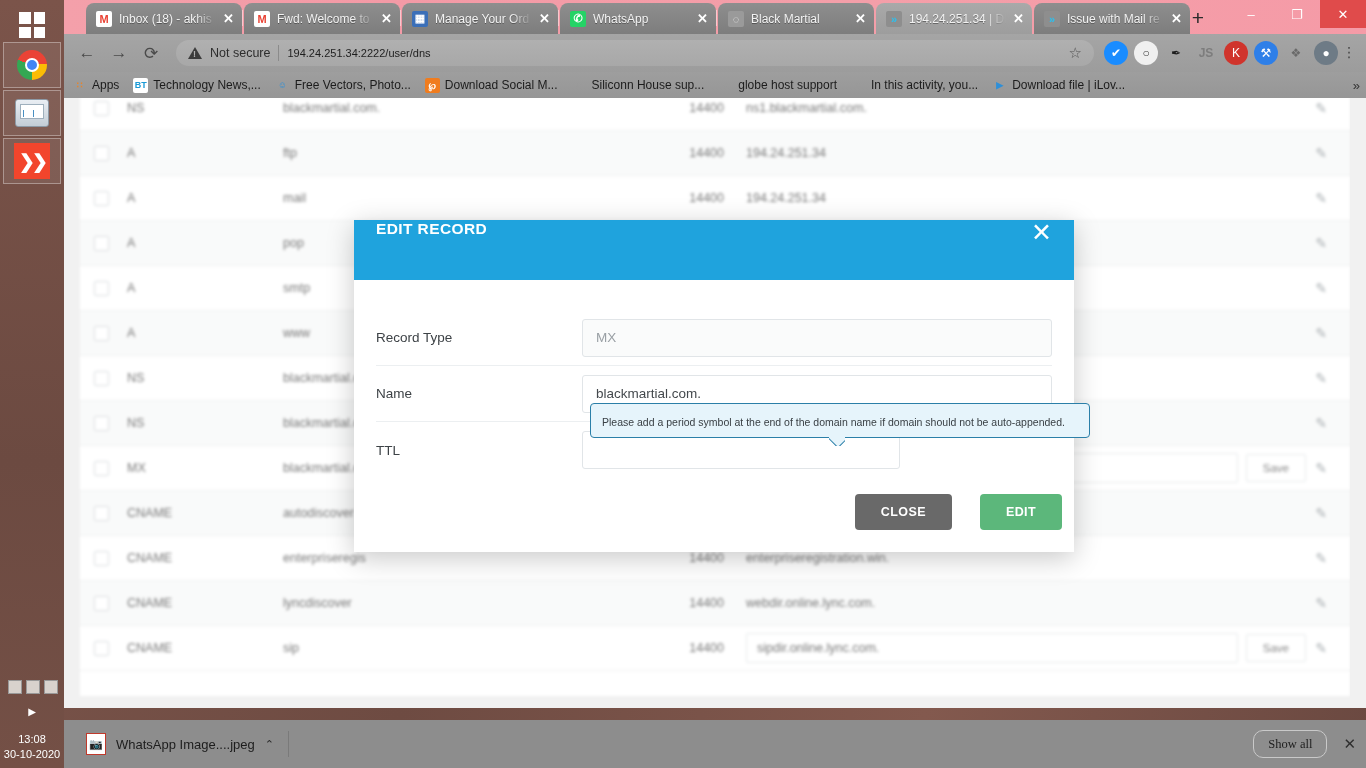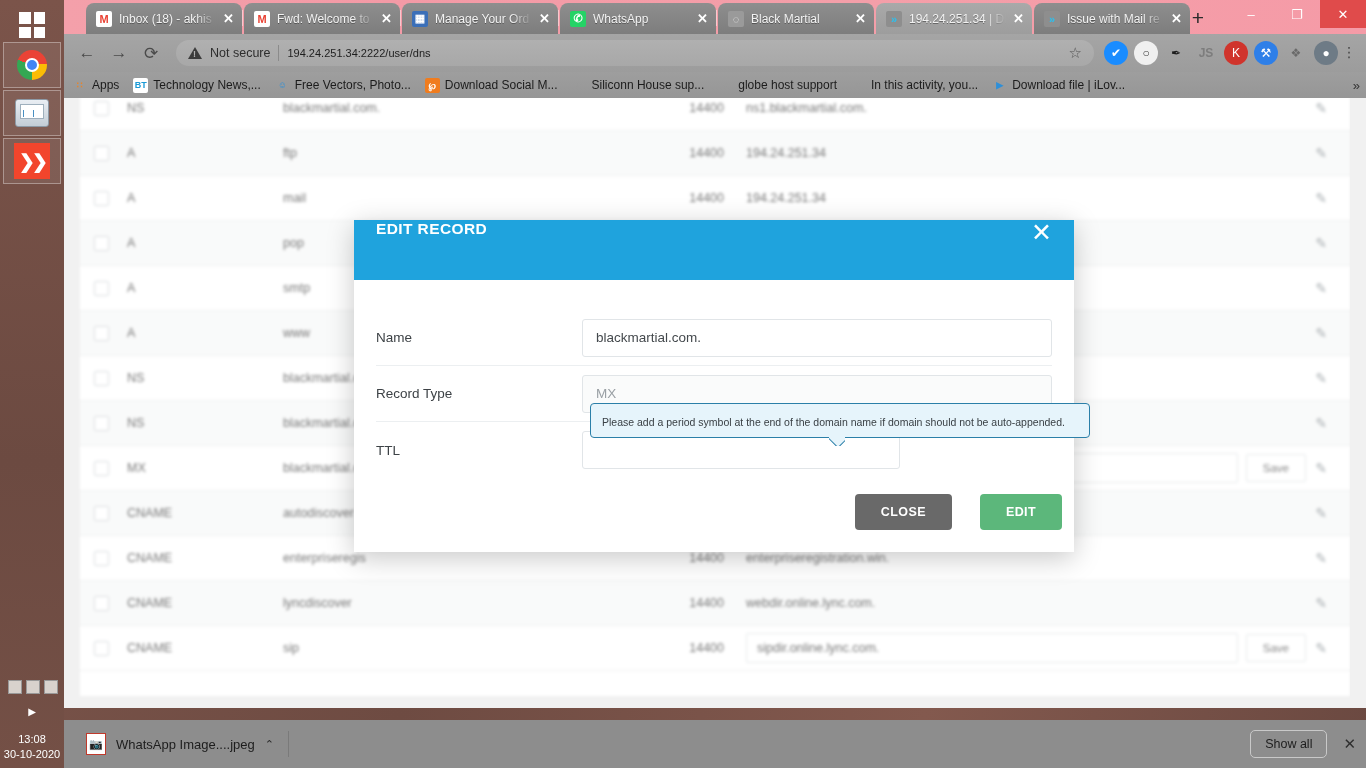--- a/index.html
+++ b/index.html
@@ -171,22 +171,22 @@
   .dlbar { position: absolute; left: 0; bottom: 0; width: 1302px; height: 48px;
     background: #8d8d8d; display: flex; align-items: center; padding: 0 10px; }
   .dlitem { display: flex; align-items: center; gap: 10px; padding: 0 14px 0 12px;
     height: 32px; }
   .dl-ico { width: 20px; height: 22px; background: #fff; border: 1px solid #c0392b;
     display: flex; align-items: center; justify-content: center; color: #c0392b; font-size: 11px; }
   .dl-name { color: #1d1d1d; font-size: 13px; }
   .dl-caret { color: #2b2b2b; font-size: 11px; }
   .dl-div { width: 1px; height: 26px; background: #7a7a7a; }
   .dl-right { margin-left: auto; display: flex; align-items: center; gap: 16px; }
-  .showall { border: 1px solid #c9c9c9; border-radius: 5px; height: 28px; padding: 0 14px;
-    display: flex; align-items: center; color: #1d1d1d; font-size: 12.5px; }
+  .showall { border: 1px solid #c9c9c9; border-radius: 10px; height: 28px; padding: 0 14px;
+    display: flex; align-items: center; color: #1d1d1d; font-size: 12.5px; font-family: Liberation Serif, serif; }
   .dl-x { color: #2e2e2e; font-size: 15px; }
 </style>
 </head>
 <body>
 
 <div id="screen">
   <div class="desktop-bg"></div>
 
   <div class="taskbar-left">
     <div class="tb-icon" style="top:2px">
@@ -469,30 +469,30 @@
       <div class="overlay"></div>
 
       <div class="modal">
         <div class="modal-head">
           <span class="modal-title">EDIT RECORD</span>
           <span class="modal-x">✕</span>
         </div>
         <div class="modal-body">
 
           <div class="frow">
+            <div class="flabel">Record Type</div>
+            <div class="fctl">
+              <div class="finput readonly">MX</div>
+            </div>
+          </div>
+
+          <div class="frow">
             <div class="flabel">Name</div>
             <div class="fctl">
               <div class="finput">blackmartial.com.</div>
-            </div>
-          </div>
-
-          <div class="frow">
-            <div class="flabel">Record Type</div>
-            <div class="fctl">
-              <div class="finput readonly">MX</div>
             </div>
           </div>
 
           <div class="frow">
             <div class="flabel">TTL</div>
             <div class="fctl">
               <div class="finput ttl-small"></div>
             </div>
             <div class="tooltip">
               <div class="tt-sub">Please add a period symbol at the end of the domain name if domain should not be auto-appended.</div>

